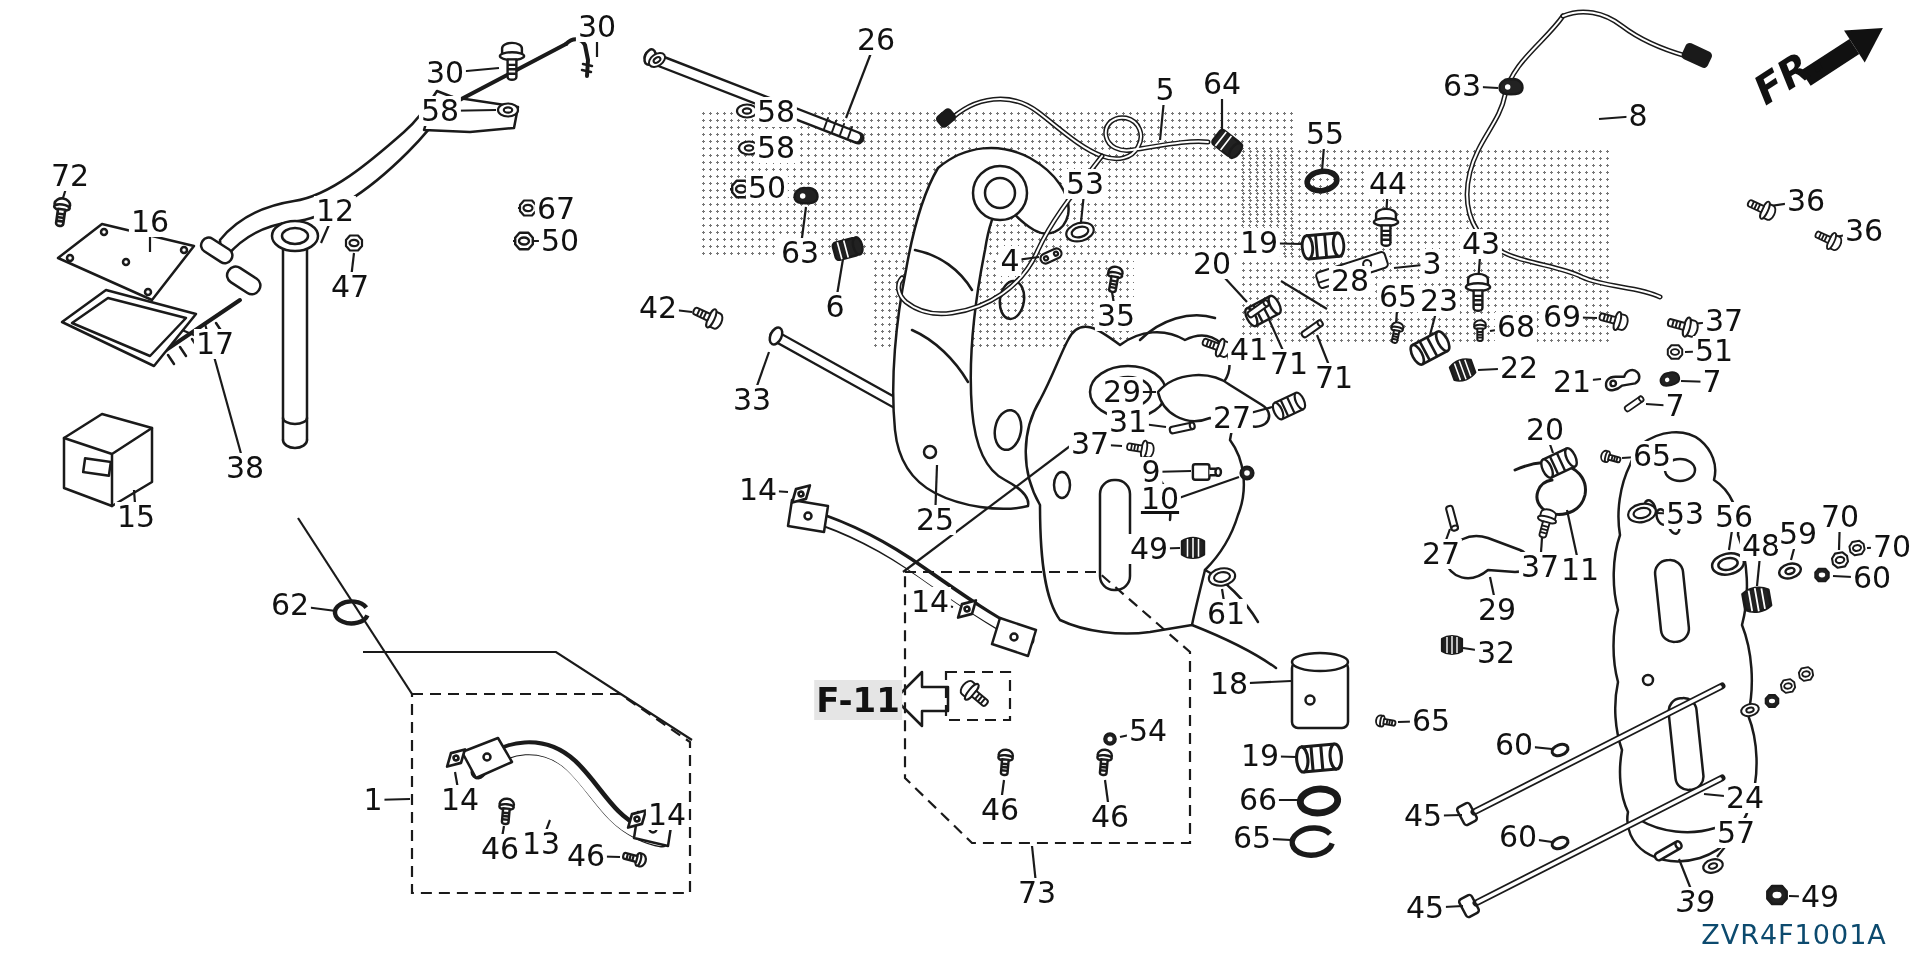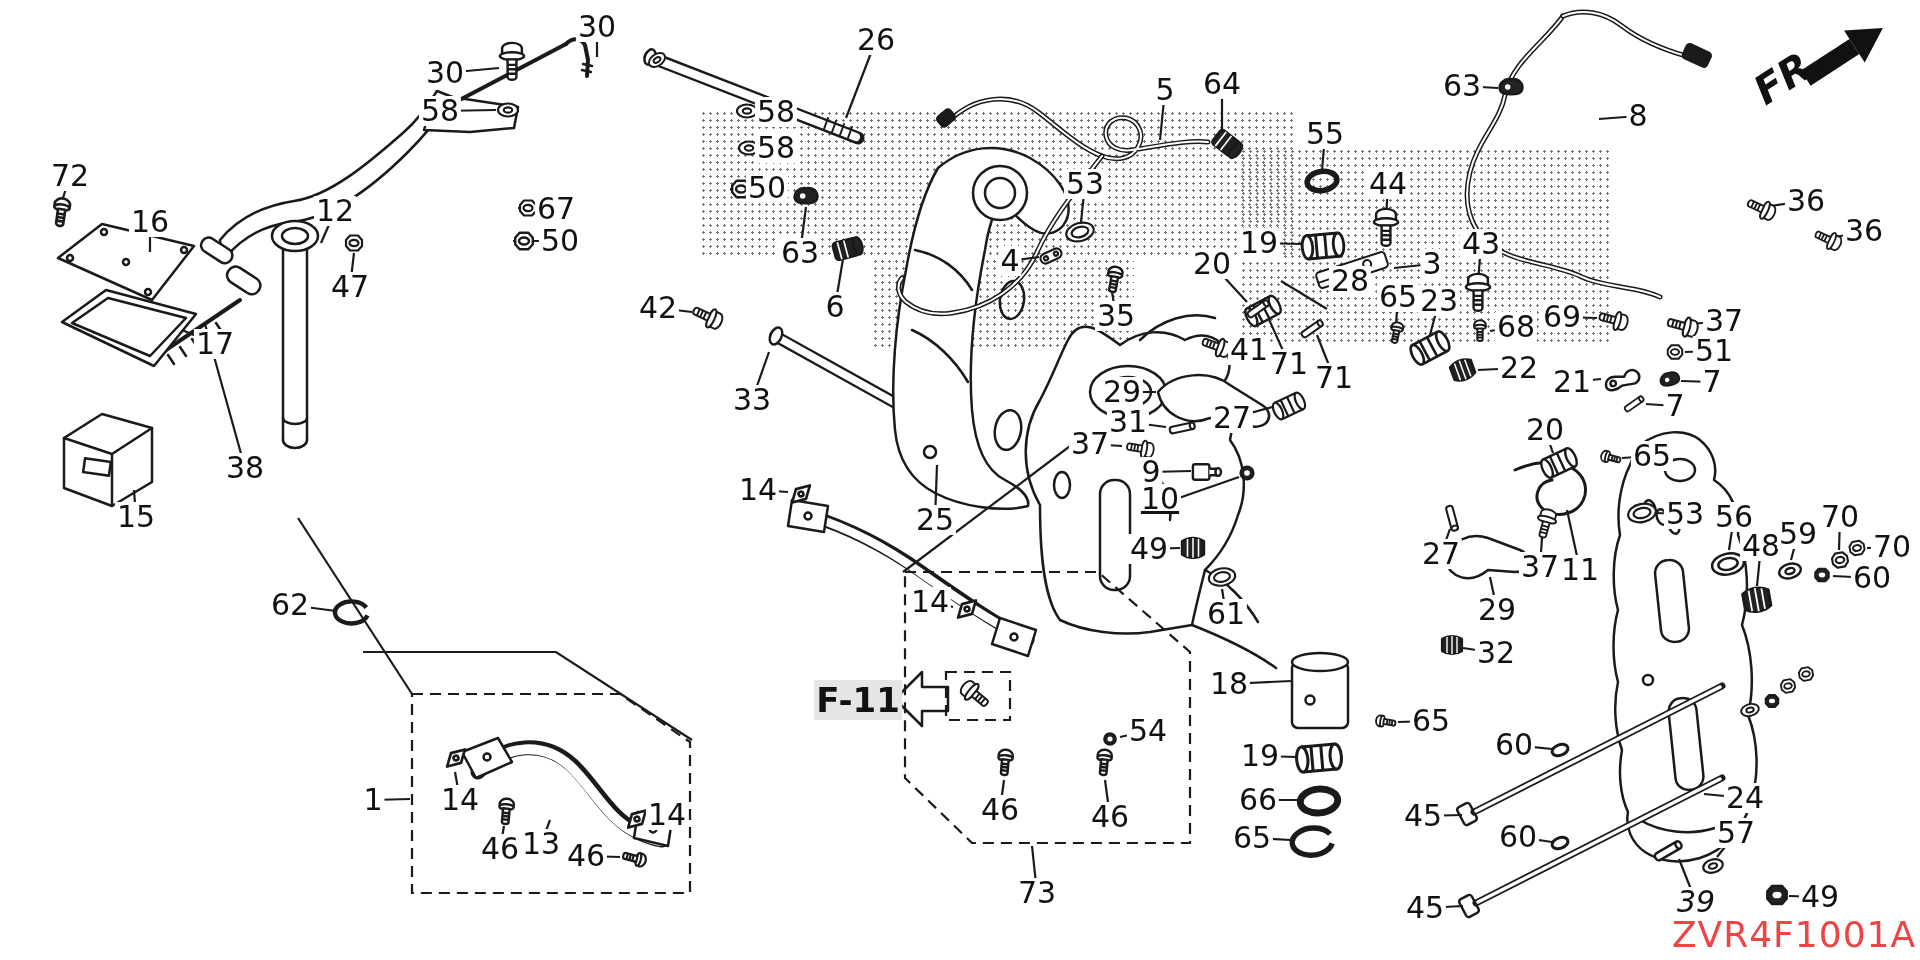--- a/index.html
+++ b/index.html
@@ -10,22 +10,22 @@
         background-size:7px 7px;opacity:.7;}
   svg.layer{position:absolute;left:0;top:0;z-index:1;}
   #overlay{z-index:2;}
   .lbl{position:absolute;transform:translate(-50%,-50%);z-index:3;
        font-size:30px;line-height:1;color:#111;background:#fff;padding:0 2px;
        white-space:nowrap;letter-spacing:0;}
   .f11{position:absolute;transform:translate(-50%,-50%);z-index:3;font-size:34px;
        font-weight:bold;color:#111;background:#e5e5e5;padding:0 2px;}
   .fr{position:absolute;z-index:3;font-size:40px;font-weight:bold;font-style:italic;
       color:#111;transform:translate(-50%,-50%) rotate(-33deg);}
-  .code{position:absolute;transform:translate(-50%,-50%);z-index:3;font-size:36px;
-        color:#ef4444;letter-spacing:1px;}
+  .code{position:absolute;transform:translate(-50%,-50%);z-index:3;font-size:27px;
+        color:#0c4a6e;letter-spacing:1px;}
 </style>
 </head>
 <body>
 
 <div class="stage">
     <div class="dots" style="left: 1240px; top: 148px; width: 370px; height: 196px;"></div>
     <div class="dots" style="left: 872px; top: 258px; width: 262px; height: 92px;"></div>
     <div class="dots" style="left: 700px; top: 110px; width: 595px; height: 145px;"></div>
 
   <svg id="art" class="layer" width="1920" height="960" viewBox="0 0 1920 960" style="stroke:#1a1a1a;fill:none;stroke-width:2.5;stroke-linejoin:round;stroke-linecap:round;">

